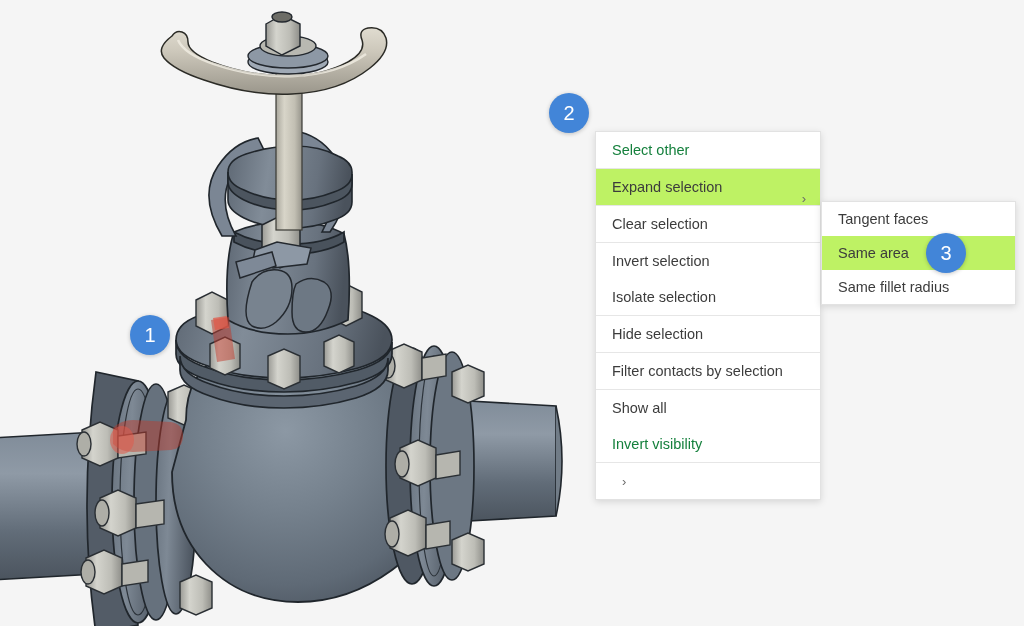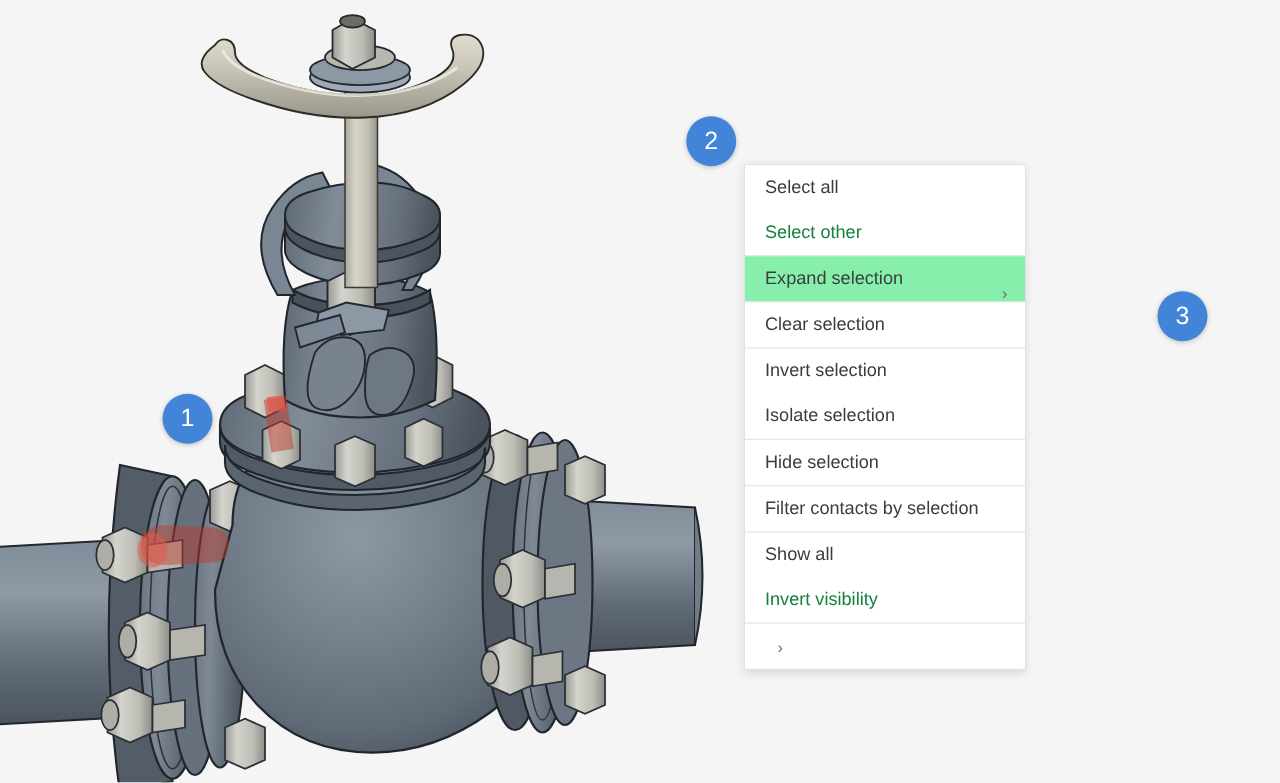--- a/index.html
+++ b/index.html
@@ -68,21 +68,21 @@
     align-items: center;
     box-sizing: border-box;
   }
   #submenu .menu-item {
     height: 34px;
     line-height: 34px;
     font-size: 14.5px;
   }
   .menu-item .label { flex: 1 1 auto; }
   .menu-item.disabled { color: #15803d; }
-  .menu-item.highlight { background: #86efac; align-items: flex-end; }
+  .menu-item.highlight { background: #bef264; align-items: flex-end; }
   .chevron {
     flex: 0 0 auto;
     margin-left: 10px;
     color: #6b6b6b;
     font-size: 13px;
     line-height: 1;
   }
 
   
   .badge {
@@ -338,23 +338,20 @@
         <g>
           <path d="M 113 428 q 8 -8 20 -8 l 38 2 q 12 2 12 14 q 0 12 -12 14 l -38 2 q -12 0 -20 -8 Z" fill="#c0392b" opacity="0.45"></path>
           <ellipse cx="122" cy="440" rx="12" ry="14" fill="#e05a4a" opacity="0.55"></ellipse>
         </g>
       </g>
     </svg>
   </div>
 
   <div class="menu" id="context-menu">
       <div class="menu-group">
-        <div class="menu-item">
-          <span class="label">Select all</span>
-        </div>
         <div class="menu-item disabled">
           <span class="label">Select other</span>
         </div>
       </div>
       <div class="menu-group">
         <div class="menu-item highlight">
           <span class="label">Expand selection</span>
           <span class="chevron">›</span>
         </div>
       </div>
@@ -389,20 +386,33 @@
           <span class="label">Invert visibility</span>
         </div>
       </div>
       <div class="menu-group">
         <div class="menu-item">
           <span class="chevron">›</span>
         </div>
       </div>
     </div>
 
+  <div class="menu" id="submenu">
+      <div class="menu-group">
+        <div class="menu-item">
+          <span class="label">Tangent faces</span>
+        </div>
+        <div class="menu-item highlight">
+          <span class="label">Same area</span>
+        </div>
+        <div class="menu-item">
+          <span class="label">Same fillet radius</span>
+        </div>
+      </div>
+    </div>
 
   <div class="badge" id="badge-1">
     <span>1</span>
   </div>
   <div class="badge" id="badge-2">
     <span>2</span>
   </div>
   <div class="badge" id="badge-3">
     <span>3</span>
   </div>

